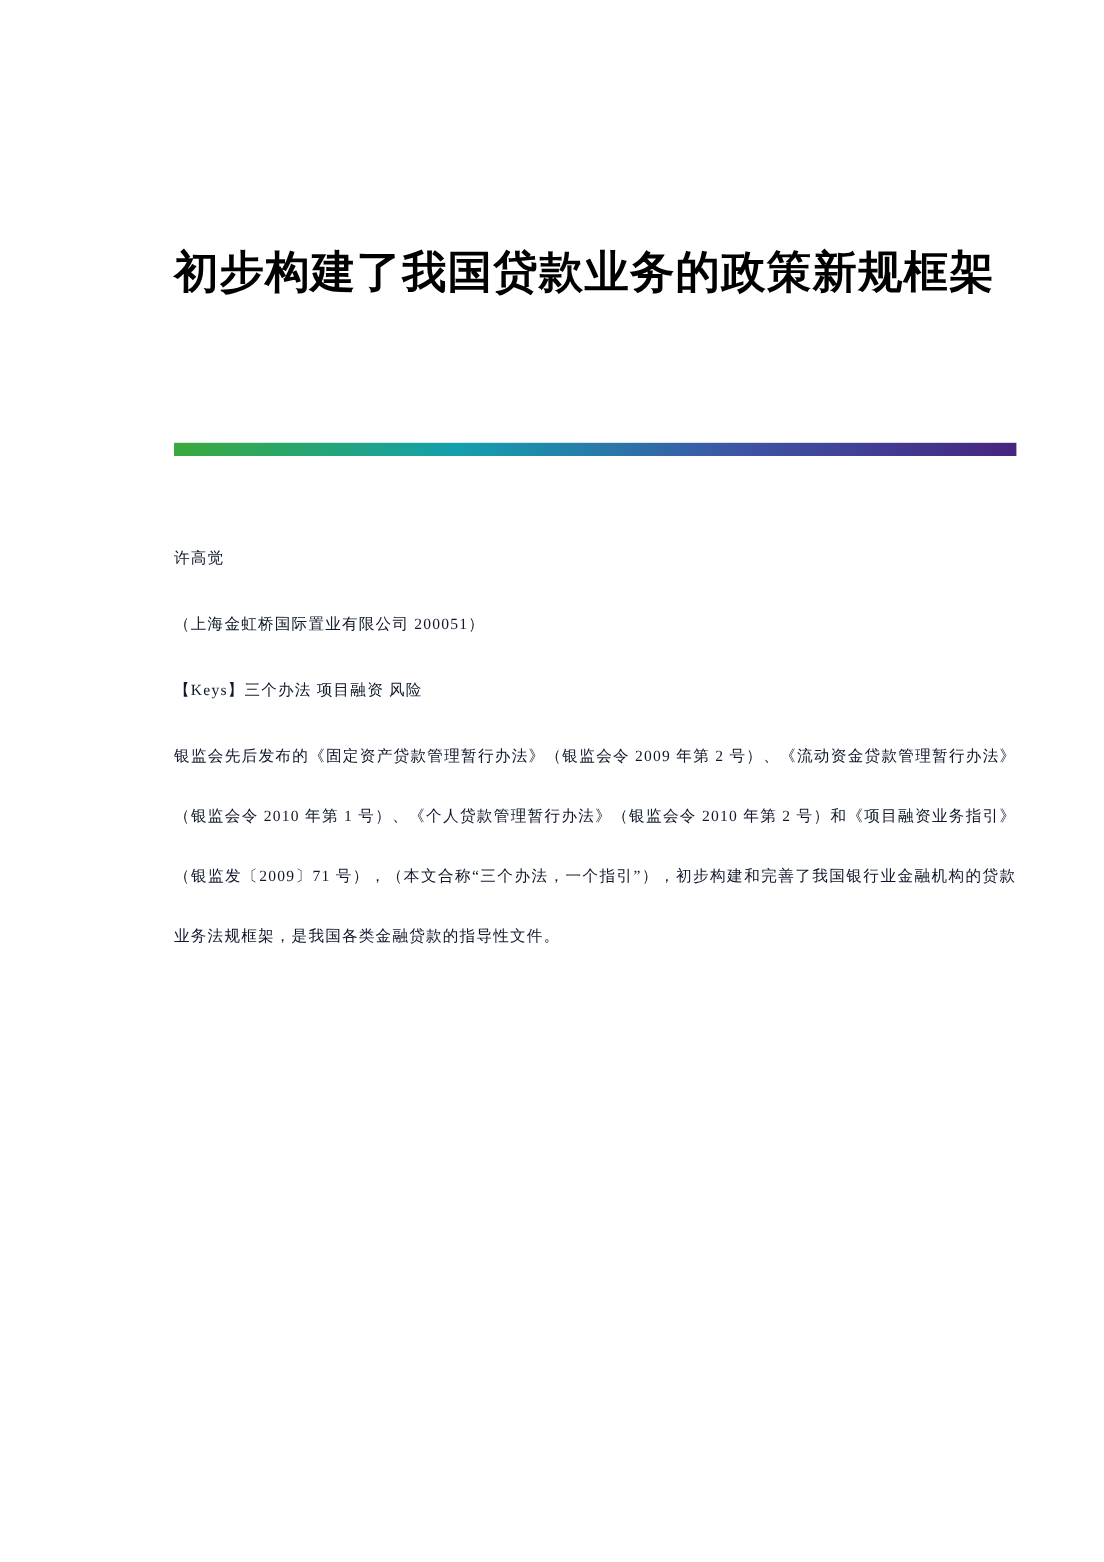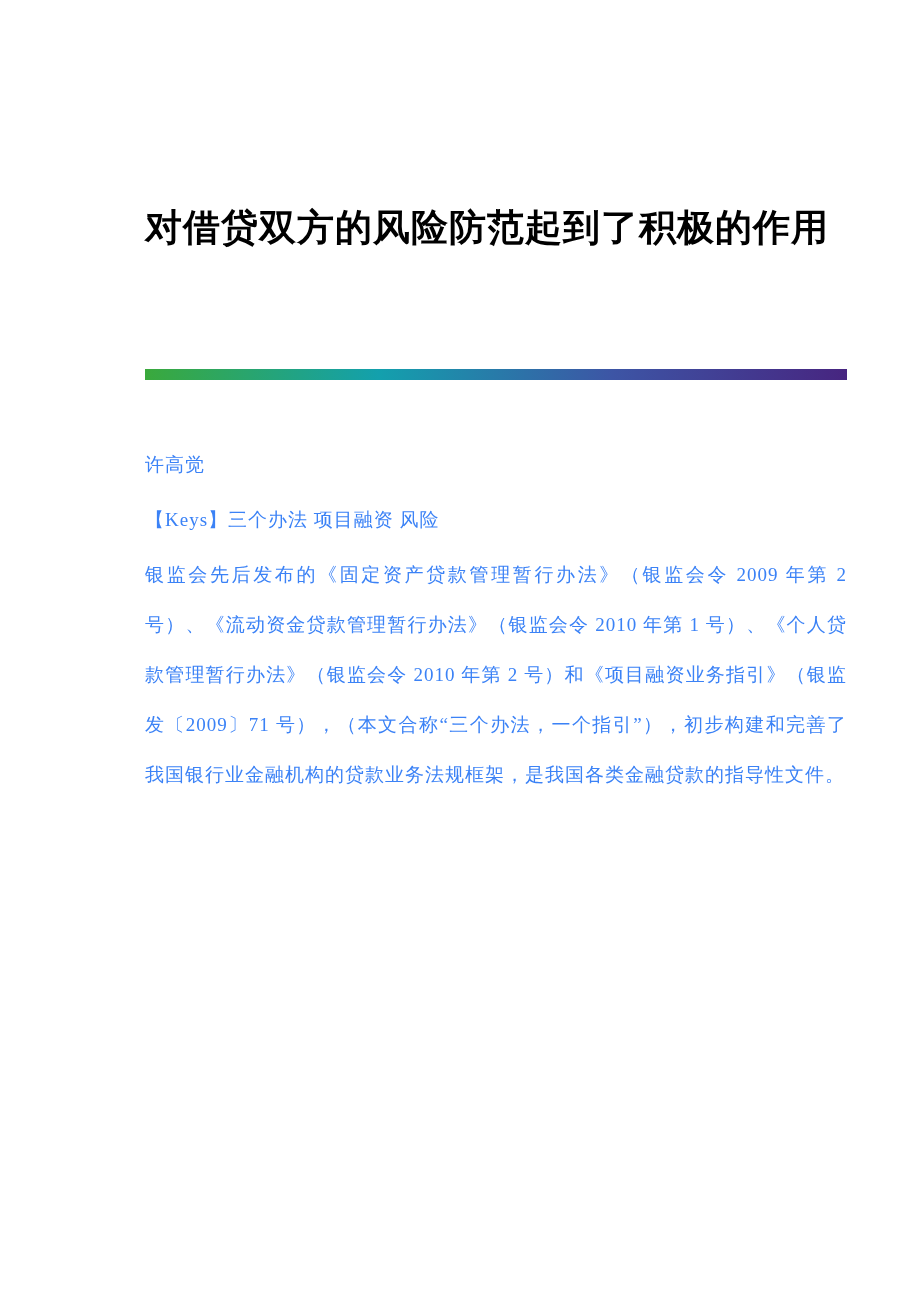--- a/index.html
+++ b/index.html
@@ -34,44 +34,45 @@
   }
   .divider {
     margin-top: 118px;
     width: 702px;
     height: 11px;
     
     background: linear-gradient(90deg, #3aa93c, #13a0ad, #3d55a5, #472580);
   }
   .content {
     margin-top: 60px;
-    font-size: 19px;
+    font-size: 13px;
     line-height: 50px;
     letter-spacing: 1px;
     text-align: justify;
-    color: #3b82f6;
+    color: #0f172a;
   }
   .content p {
     margin: 0 0 5px 0;
   }
 </style>
 </head>
 <body>
 
 <div class="page">
   <div class="content-col">
 
-    <h1 class="doc-title">对借贷双方的风险防范起到了积极的作用</h1>
+    <h1 class="doc-title">初步构建了我国贷款业务的政策新规框架</h1>
 
     <div class="divider" style="background: linear-gradient(90deg, rgb(58, 169, 60), rgb(19, 160, 173), rgb(61, 85, 165), rgb(71, 37, 128));"></div>
 
     <div class="content">
 
       <p>许高觉</p>
 
+      <p>（上海金虹桥国际置业有限公司 200051）</p>
 
 
       <p><span>【Keys】</span><span>三个办法 项目融资 风险</span></p>
 
       <p>银监会先后发布的《固定资产贷款管理暂行办法》（银监会令 2009 年第 2 号）、《流动资金贷款管理暂行办法》（银监会令 2010 年第 1 号）、《个人贷款管理暂行办法》（银监会令 2010 年第 2 号）和《项目融资业务指引》（银监发〔2009〕71 号），（本文合称“三个办法，一个指引”），初步构建和完善了我国银行业金融机构的贷款业务法规框架，是我国各类金融贷款的指导性文件。</p>
 
     </div>
   </div>
 </div>
 

